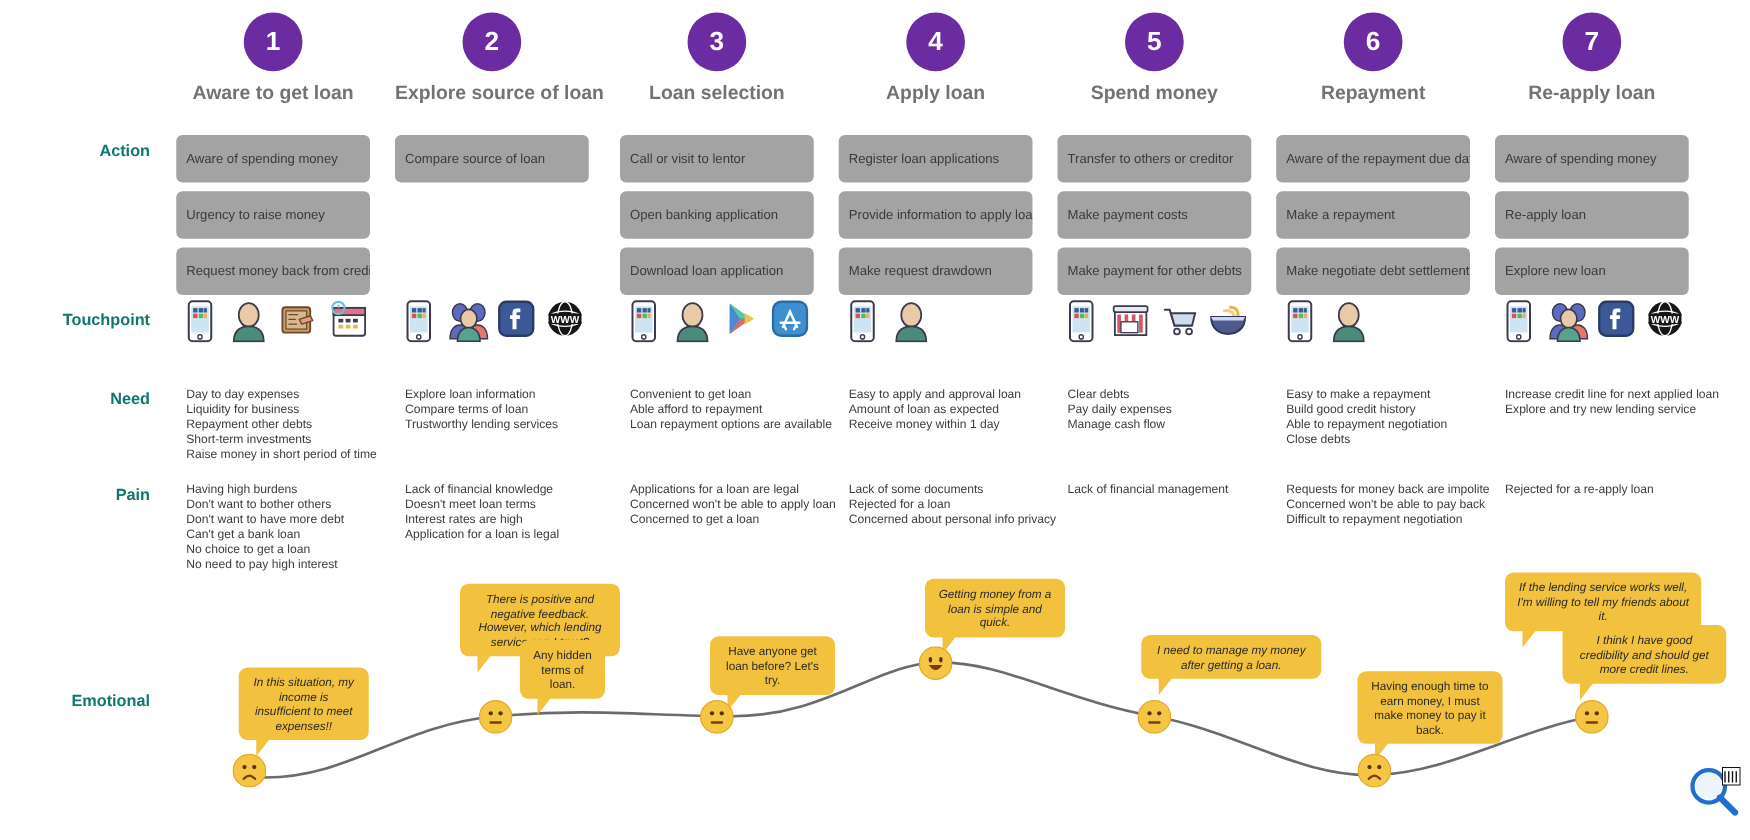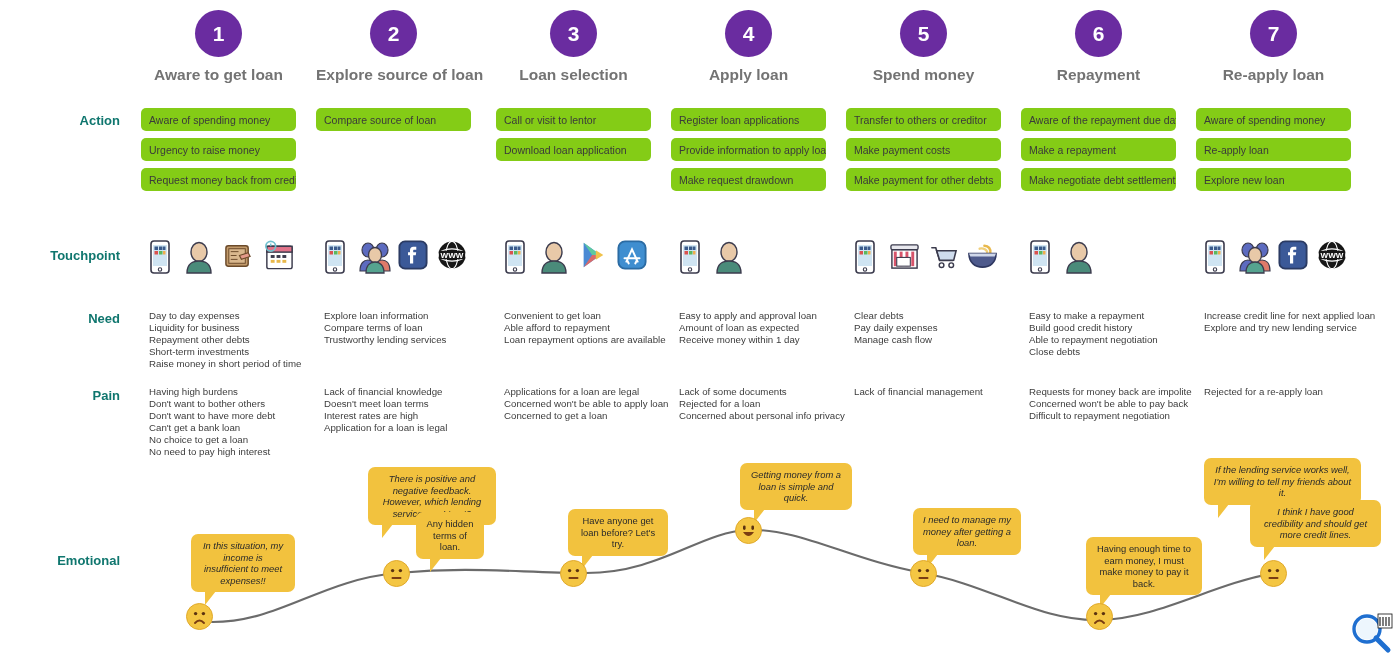--- a/index.html
+++ b/index.html
@@ -42,23 +42,23 @@
   .stage-title {
     font-size: 15.5px;
     font-weight: bold;
     color: #737373;
     white-space: nowrap;
   }
 
   
   .action-col { position: absolute; top: 108px; width: 155px; }
   .action-card {
-    background: #84cc16;
+    background: #a3a3a3;
     border-radius: 5px;
-    height: 23px;
+    height: 38px;
     margin-bottom: 7px;
     display: flex;
     align-items: center;
     padding: 0 8px;
     font-size: 10.5px;
     color: #3a3a3a;
     white-space: nowrap;
     overflow: hidden;
   }
 
@@ -154,20 +154,21 @@
       <div class="action-col" style="left: 141px;">
         <div class="action-card">Aware of spending money</div>
         <div class="action-card">Urgency to raise money</div>
         <div class="action-card">Request money back from creditor</div>
       </div>
       <div class="action-col" style="left: 316px;">
         <div class="action-card">Compare source of loan</div>
       </div>
       <div class="action-col" style="left: 496px;">
         <div class="action-card">Call or visit to lentor</div>
+        <div class="action-card">Open banking application</div>
         <div class="action-card">Download loan application</div>
       </div>
       <div class="action-col" style="left: 671px;">
         <div class="action-card">Register loan applications</div>
         <div class="action-card">Provide information to apply loan</div>
         <div class="action-card">Make request drawdown</div>
       </div>
       <div class="action-col" style="left: 846px;">
         <div class="action-card">Transfer to others or creditor</div>
         <div class="action-card">Make payment costs</div>
@@ -493,21 +494,21 @@
       <path d="M 212 182 C 280 182, 320 140, 397 133 S 520 133, 586 133
                C 660 133, 700 92, 748 90 C 800 88, 850 120, 923 133
                C 990 145, 1040 182, 1100 180 C 1160 178, 1210 145, 1274 133" fill="none" stroke="#6b6b6b" stroke-width="2.1" stroke-linecap="round"></path>
     </svg>
     <div id="bubbles">
         <div class="bubble italic" style="left: 191px; top: 94px; width: 104px;"><span>In this situation, my income is insufficient to meet expenses!!</span><span class="tail left"></span></div>
         <div class="bubble italic" style="left: 368px; top: 27px; width: 128px;"><span>There is positive and negative feedback. However, which lending service can I trust?</span><span class="tail left"></span></div>
         <div class="bubble" style="left: 416px; top: 72px; width: 68px;"><span>Any hidden terms of loan.</span><span class="tail left"></span></div>
         <div class="bubble" style="left: 568px; top: 69px; width: 100px;"><span>Have anyone get loan before? Let's try.</span><span class="tail left"></span></div>
         <div class="bubble italic" style="left: 740px; top: 23px; width: 112px;"><span>Getting money from a loan is simple and quick.</span><span class="tail left"></span></div>
-        <div class="bubble italic" style="left: 913px; top: 68px; width: 108px; text-align: center;"><span>I need to manage my money after getting a loan.</span><span class="tail left"></span></div>
+        <div class="bubble italic" style="left: 913px; top: 68px; width: 144px; text-align: center;"><span>I need to manage my money after getting a loan.</span><span class="tail left"></span></div>
         <div class="bubble" style="left: 1086px; top: 97px; width: 116px;"><span>Having enough time to earn money, I must make money to pay it back.</span><span class="tail left"></span></div>
         <div class="bubble italic" style="left: 1204px; top: 18px; width: 157px;"><span>If the lending service works well, I'm willing to tell my friends about it.</span><span class="tail left"></span></div>
         <div class="bubble italic" style="left: 1250px; top: 60px; width: 131px;"><span>I think I have good credibility and should get more credit lines.</span><span class="tail left"></span></div>
       </div>
     <div id="faces">
         <div class="face" style="left: 186px; top: 163px;"><svg viewBox="0 0 27 27" width="27" height="27">
     <circle cx="13.5" cy="13.5" r="13" fill="#f4c643" stroke="#e0a92a" stroke-width="1"></circle>
     <circle cx="9.6" cy="10.6" r="1.7" fill="#5b3210"></circle>
             <circle cx="17.4" cy="10.6" r="1.7" fill="#5b3210"></circle>
             <path d="M9 20 Q13.5 15 18 20" fill="none" stroke="#7a3d12" stroke-width="1.9" stroke-linecap="round"></path>

